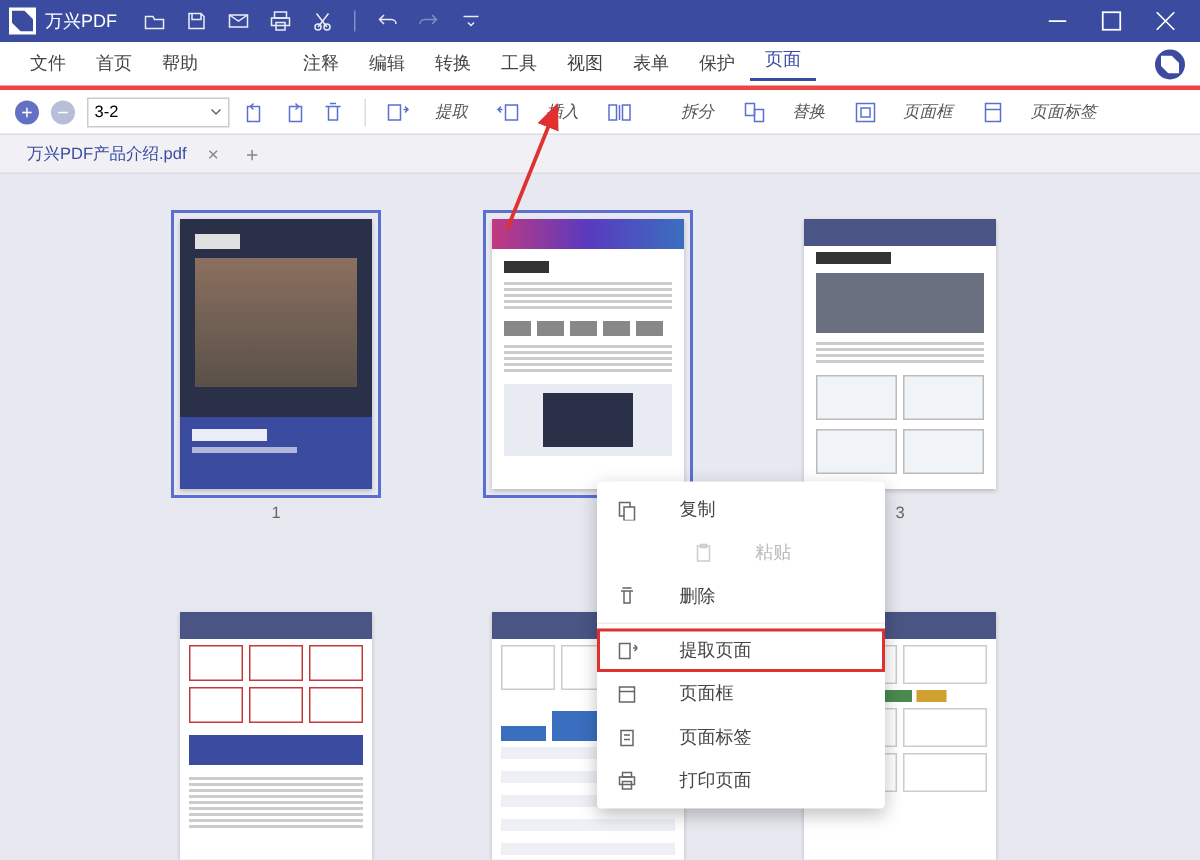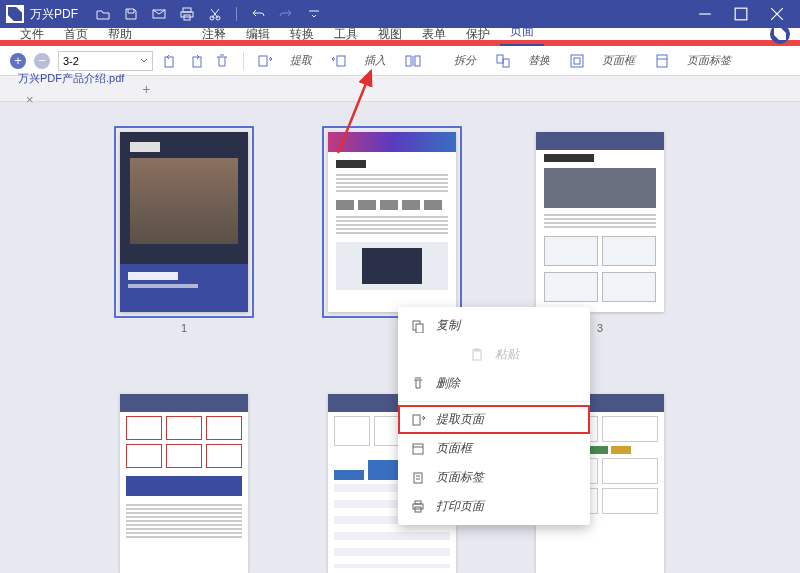--- a/index.html
+++ b/index.html
@@ -8,41 +8,41 @@
 .titlebar { height: 28px; background: #3a4ba0; display: flex; align-items: center; color: #fff; padding: 0 6px; }
 .titlebar .logo { width: 18px; height: 18px; background: #fff; margin-right: 6px; display: flex; align-items: center; justify-content: center; }
 .titlebar .logo svg { width: 14px; height: 14px; }
 .titlebar .title { font-size: 12px; }
 .titlebar .qat { display: flex; margin-left: 18px; gap: 14px; }
 .titlebar .qat span { width: 14px; height: 14px; display: flex; align-items: center; justify-content: center; opacity: 0.9; cursor: pointer; }
 .titlebar .qat span svg { width: 14px; height: 14px; }
 .titlebar .winbtns { margin-left: auto; display: flex; gap: 22px; padding-right: 10px; }
 .titlebar .winbtns span { cursor: pointer; width: 14px; height: 14px; display: flex; align-items: center; justify-content: center; }
 
-.menubar { height: 18px; background: #fff; border-bottom: 6px solid #ef4444; display: flex; align-items: center; padding: 0 10px; }
+.menubar { height: 32px; background: #fff; border-bottom: 3px solid #ef4444; display: flex; align-items: center; padding: 0 10px; }
 .menubar .menuitem { font-size: 12px; color: #444; padding: 0 10px; cursor: pointer; }
 .menubar .menuitem.active { color: #3a4ba0; border-bottom: 2px solid #3a4ba0; padding-bottom: 4px; }
 .menubar .spacer { flex: 1; }
 .menubar .ws { width: 20px; height: 20px; border-radius: 50%; background: #3a4ba0; display: flex; align-items: center; justify-content: center; }
 .menubar .ws svg { width: 12px; height: 12px; }
 
 .toolbar { height: 30px; background: #fff; border-bottom: 1px solid #dcdce4; display: flex; align-items: center; padding: 0 10px; gap: 8px; }
 .toolbar .circle { width: 16px; height: 16px; border-radius: 50%; display: flex; align-items: center; justify-content: center; color: #fff; font-size: 13px; cursor: pointer; }
 .toolbar .circle.plus { background: #6371c4; }
 .toolbar .circle.minus { background: #b8bed8; }
 .toolbar .range { width: 95px; height: 20px; border: 1px solid #ccc; font-size: 11px; padding: 0 4px; display: flex; align-items: center; justify-content: space-between; cursor: pointer; }
 .toolbar .range svg { width: 8px; height: 8px; }
 .toolbar .icobtn { width: 18px; height: 18px; display: flex; align-items: center; justify-content: center; cursor: pointer; }
 .toolbar .icobtn svg { width: 16px; height: 16px; }
 .toolbar .sep { width: 1px; height: 18px; background: #dcdce4; margin: 0 4px; }
 .toolbar .tblabel { font-size: 11px; color: #555; margin-left: 16px; font-style: italic; }
 .toolbar .tbgroup { display: flex; align-items: center; cursor: pointer; }
 
 .tabrow { height: 26px; background: #f0f0f5; border-bottom: 1px solid #dcdce4; display: flex; align-items: center; padding: 0 10px; }
-.tabrow .tab { font-size: 11px; color: #3a4ba0; padding: 0 8px; display: flex; align-items: flex-start; gap: 6px; flex-direction: column; }
+.tabrow .tab { font-size: 11px; color: #3a4ba0; padding: 0 8px; display: flex; align-items: flex-start; gap: 6px; }
 .tabrow .tab .close { color: #888; cursor: pointer; font-size: 13px; margin-left: 8px; }
 .tabrow .addtab { margin-left: 10px; color: #888; font-size: 14px; cursor: pointer; }
 
 .workspace { position: relative; height: calc(573px - 112px); padding: 30px 50px; }
 .thumbs { display: flex; flex-wrap: wrap; gap: 60px 80px; justify-content: flex-start; padding-left: 70px; }
 .thumb { width: 128px; display: flex; flex-direction: column; align-items: center; cursor: pointer; }
 .thumb .page { width: 128px; height: 180px; background: #fff; box-shadow: 0 1px 3px rgba(0,0,0,0.2); position: relative; overflow: hidden; }
 .thumb.selected .page { outline: 2px solid #5a6fd0; outline-offset: 4px; }
 .thumb .pnum { font-size: 11px; color: #666; margin-top: 10px; }
 
@@ -84,21 +84,21 @@
 .t5-bar { height: 22px; width:30px; background:#3a6fbf; }
 .t5-table { flex:1; background: repeating-linear-gradient(180deg,#eef0f6 0 8px,#fff 8px 16px); }
 
 .t6 .page { background: linear-gradient(180deg,#4a5585 0 18px,#fff 18px); padding: 22px 6px 6px; display: flex; flex-direction: column; gap: 4px;}
 .t6-row { display: flex; gap:4px;}
 .t6-row span { flex:1; height:26px; border:1px solid #ccc; }
 .t6-tags { display: flex; gap:3px;}
 .t6-tags span { width:20px; height:8px; background:#4a8a50; }
 
 .ctx { position: absolute; top: 205px; left: 398px; width: 192px; background: #fff; box-shadow: 0 4px 12px rgba(0,0,0,0.25); border-radius: 3px; padding: 4px 0; z-index: 10;}
-.ctx .row { display: flex; align-items: center; padding: 6px 12px; font-size: 12px; color: #444; cursor: pointer; gap: 10px; font-style: italic;}
+.ctx .row { display: flex; align-items: center; padding: 6px 12px; font-size: 12px; color: #444; cursor: pointer; gap: 27px;}
 .ctx .row.disabled { color: #bbb; cursor: default; justify-content: center; }
 .ctx .row.hl { outline: 2px solid #e03030; outline-offset: -2px; }
 .ctx .row .ico { width: 16px; height: 16px; display: flex; align-items: center; justify-content: center;}
 .ctx .row .ico svg { width: 14px; height: 14px; }
 .ctx .row .arrow { margin-left: auto; color: #888; font-size: 10px;}
 .ctx .sep { height: 1px; background: #eee; margin: 3px 0;}
 
 .redarrow { position: absolute; top: 67px; left: 326px; width: 80px; height: 88px; pointer-events: none; z-index: 20;}
 .redarrow svg { width: 100%; height: 100%; overflow: visible;}
 </style>

